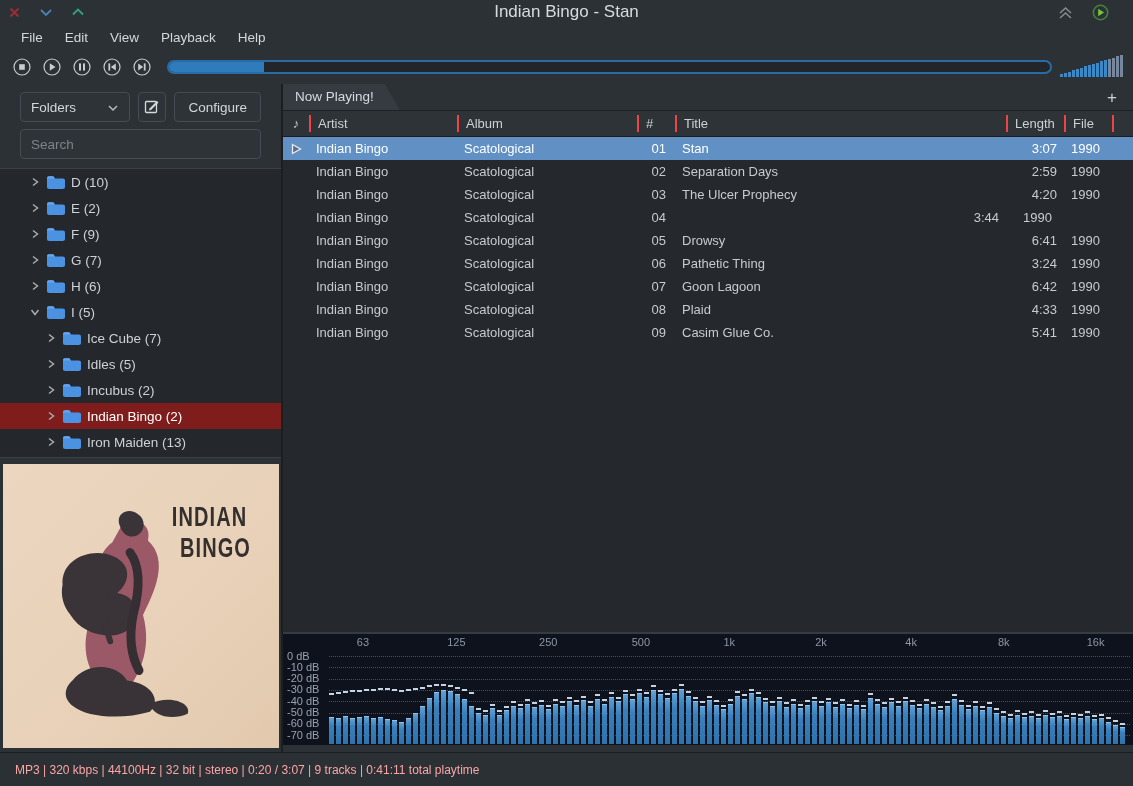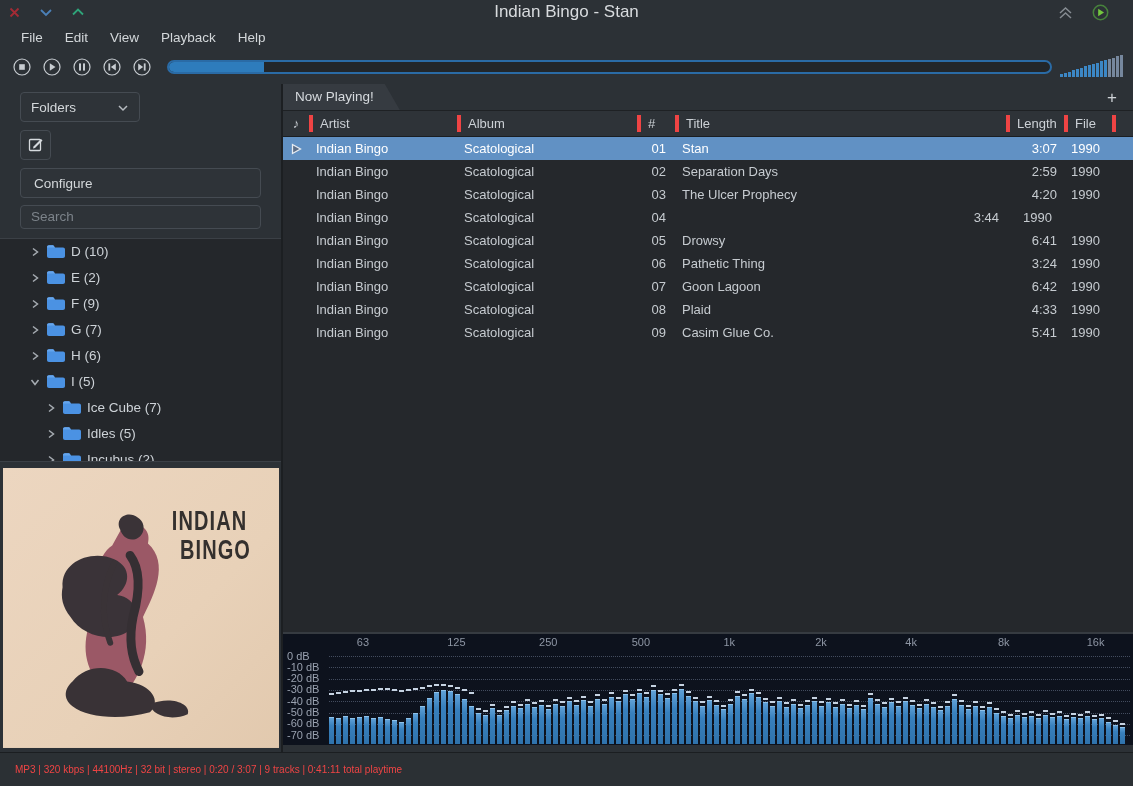--- a/index.html
+++ b/index.html
@@ -23,21 +23,21 @@
   .transport { height: 34px; display: flex; align-items: center; padding: 0 7px; }
   .tbtn { width: 30px; height: 24px; display: flex; align-items: center; justify-content: center; }
   .progress { flex: 1; height: 14px; margin: 0 8px 0 10px; border: 2px solid #2a6ba6; border-radius: 7px; background: #22262a; position: relative; overflow: hidden; }
   .progress-fill { position: absolute; left: -2px; top: -2px; bottom: -2px; background: #2e7cbc; border-radius: 7px 0 0 7px; }
   .volume { width: 66px; height: 24px; display: flex; align-items: flex-end; gap: 1px; padding-bottom: 2px; }
   .vbar { width: 3px; background: #3c87c5; }
   .vbar.muted { background: #76879d; }
   
   .content { display: flex; height: 668px; }
   .sidebar { width: 283px; border-right: 2px solid #1c1f22; display: flex; flex-direction: column; }
-  .side-toolbar { display: flex; gap: 8px; padding: 8px 20px 0 20px; flex-direction: column; }
+  .side-toolbar { display: flex; gap: 8px; padding: 8px 20px 0 20px; }
   .combo { width: 120px; height: 30px; border: 1px solid #454b52; border-radius: 4px; background: #2e3338; display: flex; align-items: center; padding: 0 10px; font-size: 13.5px; color: #d3d7da; }
   .combo .cchev { margin-left: auto; }
   .icon-btn { width: 31px; height: 30px; border: 1px solid #454b52; border-radius: 4px; background: #2e3338; display: flex; align-items: center; justify-content: center; }
   .push-btn { height: 30px; padding: 0 13px; border: 1px solid #454b52; border-radius: 4px; background: #2e3338; display: flex; align-items: center; font-size: 13.5px; color: #d3d7da; }
   .search-box { margin: 7px 20px 0 20px; height: 30px; border: 1px solid #454b52; border-radius: 4px; background: #2e3338; display: flex; }
   .search-box input { flex: 1; background: transparent; border: none; outline: none; color: #ced3d8; padding: 0 10px; font-size: 13.5px; font-family: "Liberation Sans", sans-serif; }
   .search-box input::placeholder { color: #7c838a; }
   .tree { margin-top: 9px; height: 290px; background: #24272b; border-top: 1px solid #3b4046; border-bottom: 1px solid #3b4046; overflow: hidden; }
   .titem { height: 26px; display: flex; align-items: center; font-size: 13.5px; color: #cdd2d7; }
   .titem.lvl0 { padding-left: 30px; } .titem.lvl1 { padding-left: 46px; }
@@ -48,21 +48,21 @@
   .art { flex: 1; margin: 6px 2px 4px 3px; }
   .art svg { width: 100%; height: 100%; display: block; }
   
   .main { flex: 1; display: flex; flex-direction: column; background: #25282c; min-width: 0; }
   .tabbar { height: 27px; background: #2c3136; border-bottom: 1px solid #1e2124; display: flex; align-items: flex-end; }
   .tab { height: 26px; padding: 5px 26px 0 12px; background: #363b41; color: #d6dade; font-size: 13.5px; clip-path: polygon(0 0, calc(100% - 15px) 0, 100% 100%, 0 100%); }
   .tab-plus { margin-left: auto; margin-right: 12px; align-self: center; color: #cfd3d7; font-size: 17px; line-height: 17px; padding: 0 4px; }
   .grid-cols { display: grid; grid-template-columns: 26px 148px 180px 38px 1fr 58px 48px 21px; }
   .theader { height: 26px; background: #2e3338; border-bottom: 1px solid #1b1e21; align-items: center; color: #ccd1d6; font-size: 13px; }
   .theader > div { height: 17px; line-height: 17px; padding: 0 7px; overflow: hidden; white-space: nowrap; }
-  .theader > div + div { border-left: 4px solid #ef4444; }
+  .theader > div + div { border-left: 2px solid #ef4444; }
   .h-ind { text-align: center; padding: 0 !important; color: #c4c9ce; }
   .h-len, .h-year { }
   .trow { height: 23px; align-items: center; color: #c6cbd0; font-size: 13px; background: #25282c; }
   .trow .cell { padding: 0 7px; overflow: hidden; white-space: nowrap; }
   .trow.playing { background: #6191c4; color: #ffffff; }
   .c-ind { display: flex; justify-content: center; padding: 0 !important; }
   .play-mark { display: none; }
   .trow.playing .play-mark { display: block; }
   .c-num, .c-len, .c-year { text-align: right; }
   .c-num { padding-right: 9px !important; }
@@ -70,21 +70,21 @@
   .playlist-filler { flex: 1; background: #25282c; }
   
   .analyzer { height: 120px; background: #0d121d; border-top: 2px solid #363b41; border-bottom: 7px solid #2c3136; position: relative; }
   .plot { position: absolute; inset: 0; overflow: hidden; }
   .freqlabel { position: absolute; top: 2px; transform: translateX(-50%); font-size: 11px; color: #8e96a4; }
   .dblabel { position: absolute; left: 4px; font-size: 11px; color: #99a1af; }
   .gridline { position: absolute; left: 46px; right: 3px; height: 0; border-top: 1px dotted #434c5e; }
   .abar { position: absolute; width: 5px; background: linear-gradient(180deg, #5fa0d6 0%, #3880bd 30%, #2f72ab 100%); border-top: 1px solid #8ec2ea; }
   .apeak { position: absolute; width: 5px; height: 2px; background: #c6d3e2; }
   
-  .statusbar { height: 34px; background: #2b3034; border-top: 1px solid #1b1e21; display: flex; align-items: center; padding-left: 15px; font-size: 10px; color: #ef4444; }
+  .statusbar { height: 34px; background: #2b3034; border-top: 1px solid #1b1e21; display: flex; align-items: center; padding-left: 15px; font-size: 12px; color: #fca5a5; }
 </style>
 </head>
 <body>
 
 <div class="window">
 
   <div class="titlebar">
     <div class="winctl">
       <span>
         <svg width="13" height="13" viewBox="0 0 13 13">

